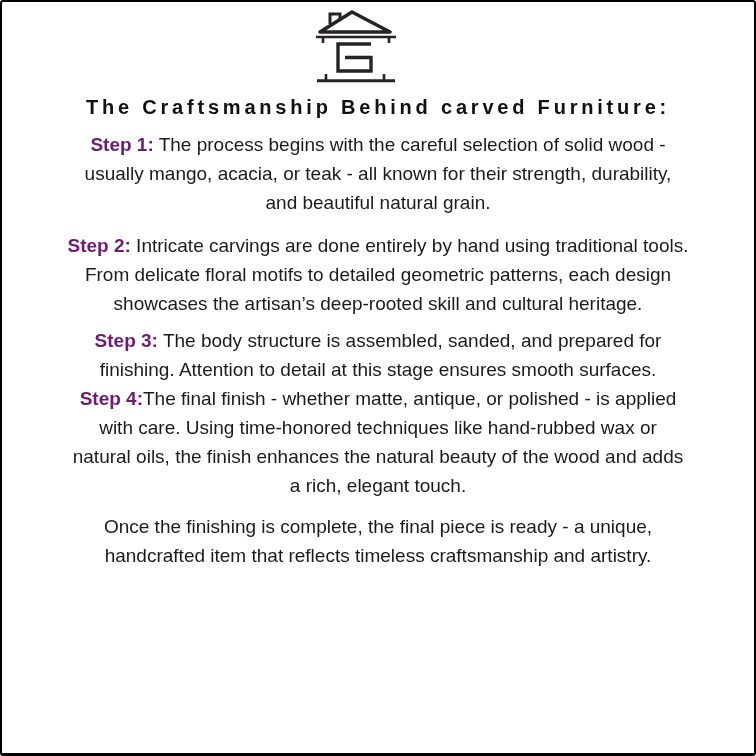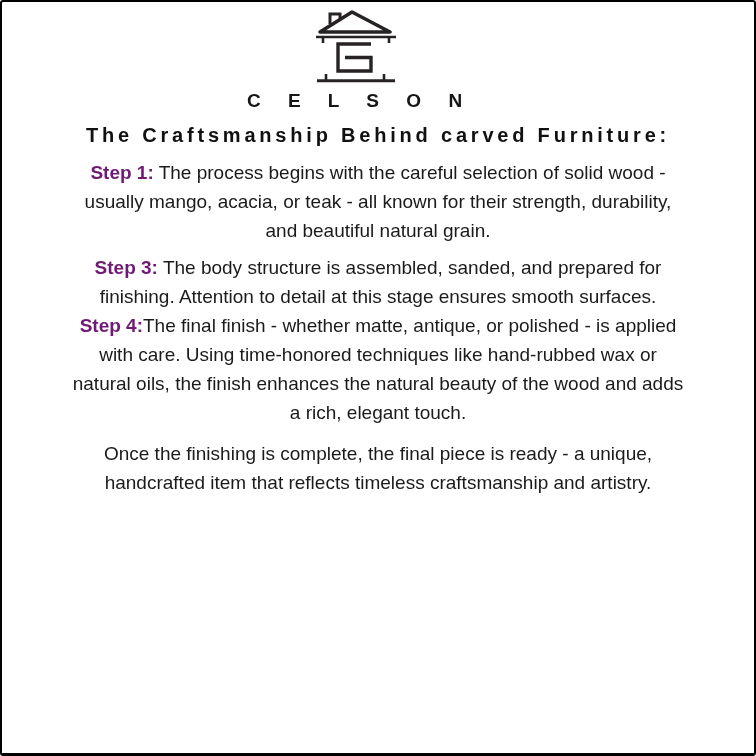--- a/index.html
+++ b/index.html
@@ -87,32 +87,34 @@
       <path d="M2 27 H82" stroke-width="2.6"></path>
       <path d="M9 27 V33" stroke-width="2.6"></path>
       <path d="M75 27 V33" stroke-width="2.6"></path>
 
       <path d="M57 34 H24 V61 H57 V47.5 H31" stroke-width="3.4" stroke-linejoin="miter"></path>
 
       <path d="M12 64 V70" stroke-width="2.6"></path>
       <path d="M70 64 V70" stroke-width="2.6"></path>
       <path d="M3 70.8 H81" stroke-width="3"></path>
     </svg>
-    <div class="brand-name">C E L S O N</div>
   </div>
 
   <h1 class="heading">The Craftsmanship Behind carved Furniture:</h1>
 
   <div class="content">
 
 
     <p class="para para-step1"><b>Step 1:</b><span>  The process begins with the careful selection of solid wood -
 usually mango, acacia, or teak - all known for their strength, durability,
 and beautiful natural grain.</span></p>
 
+    <p class="para para-step2"><b>Step 2:</b><span> Intricate carvings are done entirely by hand using traditional tools.
+From delicate floral motifs to detailed geometric patterns, each design
+showcases the artisan’s deep-rooted skill and cultural heritage.</span></p>
 
     <p class="para para-step3"><b>Step 3:</b><span> The body structure is assembled, sanded, and prepared for
 finishing. Attention to detail at this stage ensures smooth surfaces.</span></p>
 
     <p class="para para-step4"><b>Step 4:</b><span>The final finish - whether matte, antique, or polished - is applied
 with care. Using time-honored techniques like hand-rubbed wax or
 natural oils, the finish enhances the natural beauty of the wood and adds
 a rich, elegant touch.</span></p>
 
     <p class="para para-closing">Once the finishing is complete, the final piece is ready - a unique,

